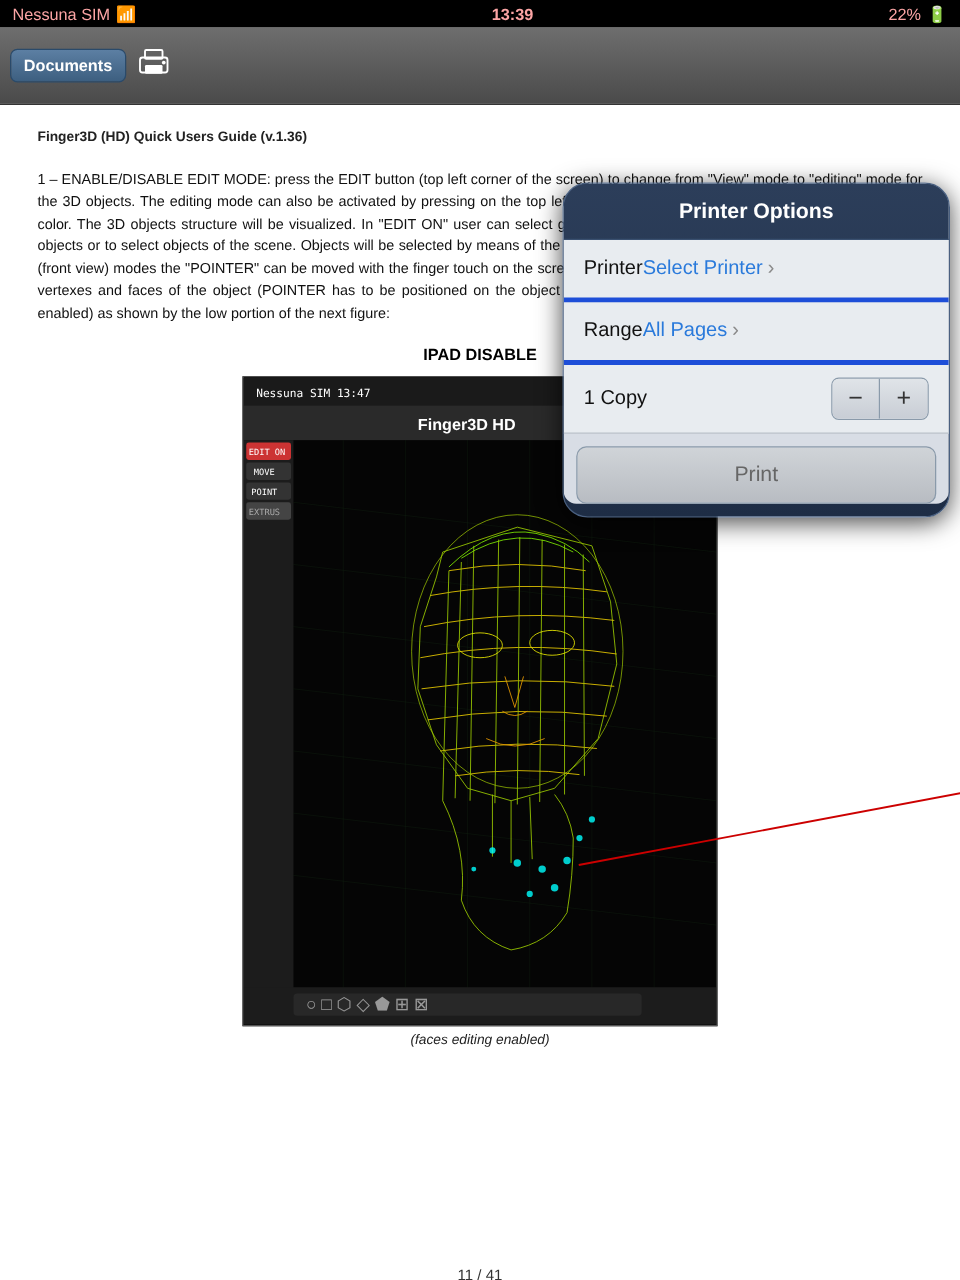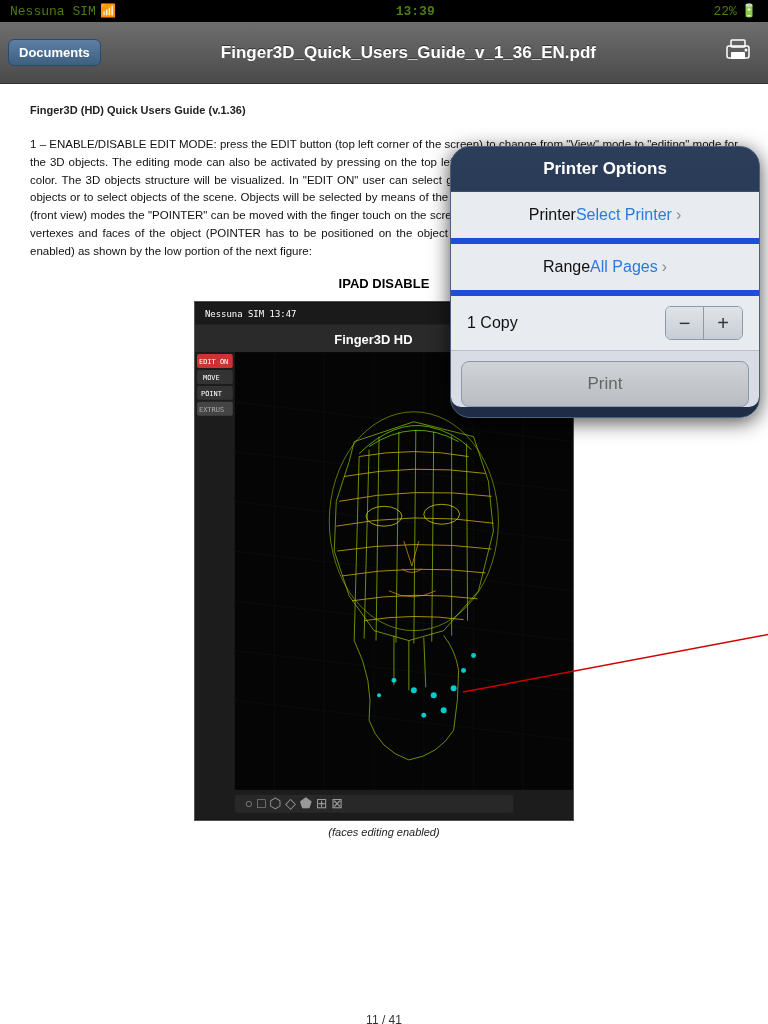--- a/index.html
+++ b/index.html
@@ -10,25 +10,24 @@
       font-family: -apple-system, 'Helvetica Neue', Arial, sans-serif;
       background: #c8c8c8;
     }
 
     
     #status-bar {
       display: flex;
       justify-content: space-between;
       align-items: center;
       background: #000;
-      color: #4d7c0f;
+      color: #fca5a5;
       font-size: 13px;
       padding: 0 10px;
       height: 22px;
-      font-family: Liberation Mono, monospace;
     }
     .status-left { display: flex; align-items: center; gap: 5px; }
     .status-right { display: flex; align-items: center; gap: 5px; }
 
     
     #nav-bar {
       display: flex;
       align-items: center;
       background: linear-gradient(to bottom, #6e6e6e, #4a4a4a);
       height: 62px;
@@ -169,24 +168,24 @@
       border-bottom: 1px solid #3a5070;
     }
 
     .options-body {
       background: #d8dde5;
       border-radius: 0 0 10px 10px;
     }
 
     .option-row {
       display: flex;
-      justify-content: center;
+      justify-content: flex-start;
       align-items: center;
       padding: 14px 16px;
-      border-bottom: 6px solid #1d4ed8;
+      border-bottom: 4px solid #1d4ed8;
       background: #e8ecf0;
     }
 
     .option-row:last-of-type {
       border-bottom: none;
     }
 
     .option-label {
       font-size: 16px;
       font-weight: 500;
@@ -282,21 +281,20 @@
   </div>
   <div style="font-weight:600;">13:39</div>
   <div class="status-right">
     <span>22%</span>
     <span>🔋</span>
   </div>
 </div>
 
 <div id="nav-bar">
   <button id="nav-back-btn">Documents</button>
-  <div id="nav-title">Finger3D_Quick_Users_Guide_v_1_36_EN.pdf</div>
   <div id="nav-print-btn">
     <svg width="28" height="24" viewBox="0 0 28 24" fill="white" xmlns="http://www.w3.org/2000/svg">
       <rect x="3" y="8" width="22" height="12" rx="2" fill="none" stroke="white" stroke-width="1.5"></rect>
       <rect x="7" y="2" width="14" height="7" rx="1" fill="none" stroke="white" stroke-width="1.5"></rect>
       <rect x="7" y="14" width="14" height="7" rx="1" fill="white"></rect>
       <circle cx="22" cy="12" r="1.5" fill="white"></circle>
     </svg>
   </div>
 </div>
 

